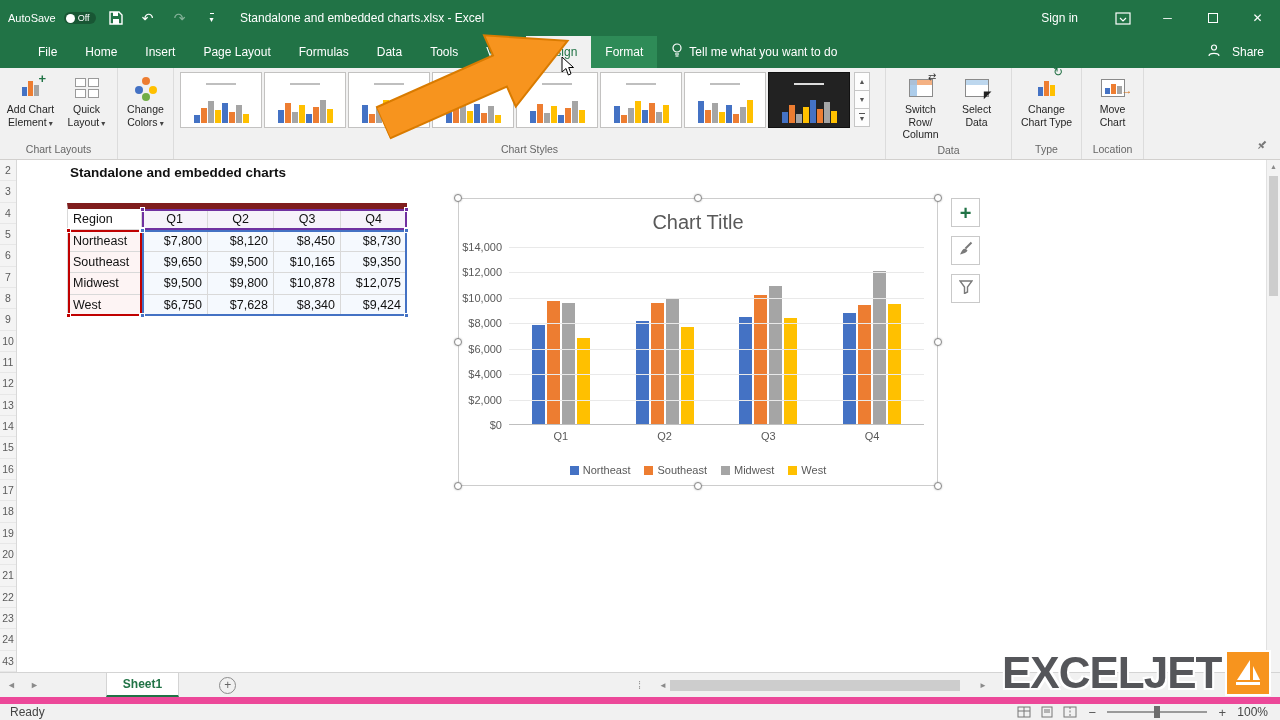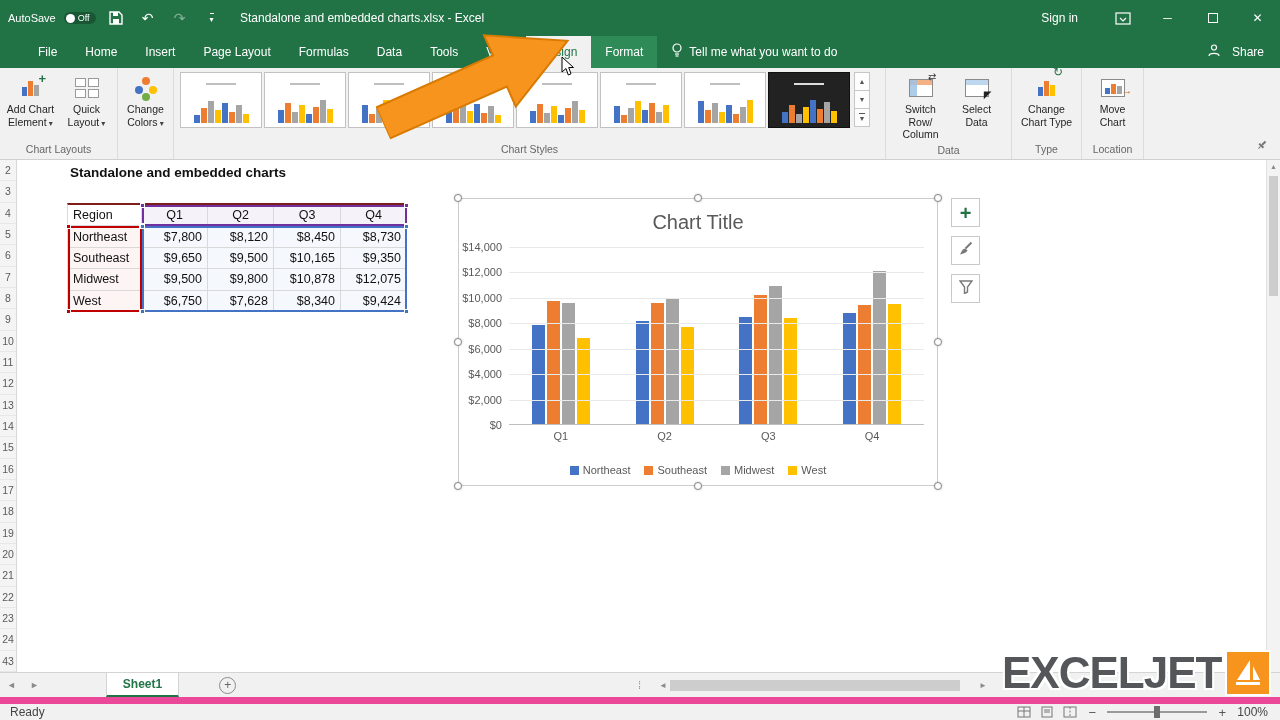--- a/index.html
+++ b/index.html
@@ -71,21 +71,21 @@
   .sel-cursor{position:absolute;right:-4px;bottom:-4px;font-size:10px;color:#222;}
   .refresh{position:absolute;top:-8px;right:-8px;font-size:12px;color:#1f6f43;}
   .mv-arrow{position:absolute;right:-9px;bottom:0;font-size:11px;color:#d26b12;font-weight:bold;}
   .pin{position:absolute;right:12px;bottom:4px;}
 
   
   .sheet{position:absolute;left:0;top:160px;width:1280px;height:512px;background:#fff;}
   .rowhdrs{position:absolute;left:0;top:0;width:17px;height:512px;background:#f4f4f4;border-right:1px solid #d8d8d8;display:flex;flex-direction:column;}
   .rowhdr{flex:1;font-size:10.5px;color:#5a5a5a;display:flex;align-items:center;justify-content:center;border-bottom:1px solid #e7e7e7;}
   .heading{position:absolute;left:70px;top:2px;height:21px;line-height:21px;font-size:13.5px;font-weight:bold;color:#111;}
-  .xltable{position:absolute;left:67px;top:43px;display:grid;grid-template-columns:74px 66px 66px 67px 66px;grid-auto-rows:21.4px;font-size:12.5px;border-top:2px solid #7f1d1d;border-left:1px solid #d9d9d9;}
+  .xltable{position:absolute;left:67px;top:43px;display:grid;grid-template-columns:74px 66px 66px 67px 66px;grid-auto-rows:21.4px;font-size:12.5px;border-top:6px solid #7f1d1d;border-left:1px solid #d9d9d9;}
   .cell{border-right:1px solid #d9d9d9;border-bottom:1px solid #d9d9d9;display:flex;align-items:center;padding:0 5px;background:#fff;color:#111;}
   .cell.qhdr{justify-content:center;background:#f6f2fa;}
   .cell.ser{background:#fdf4f4;}
   .cell.val{background:#f5f9fe;}
   .cell.num{justify-content:flex-end;}
   .ov{position:absolute;pointer-events:none;}
   .ov.purple{left:74px;top:0;width:265px;height:21.4px;border:2px solid #7030A0;}
   .ov.red{left:0;top:21.4px;width:74px;height:85.6px;border:2px solid #C00000;}
   .ov.blue{left:74px;top:21.4px;width:265px;height:85.6px;border:2px solid #4472C4;}
   .ov .h{position:absolute;width:5px;height:5px;border:1px solid #fff;}

